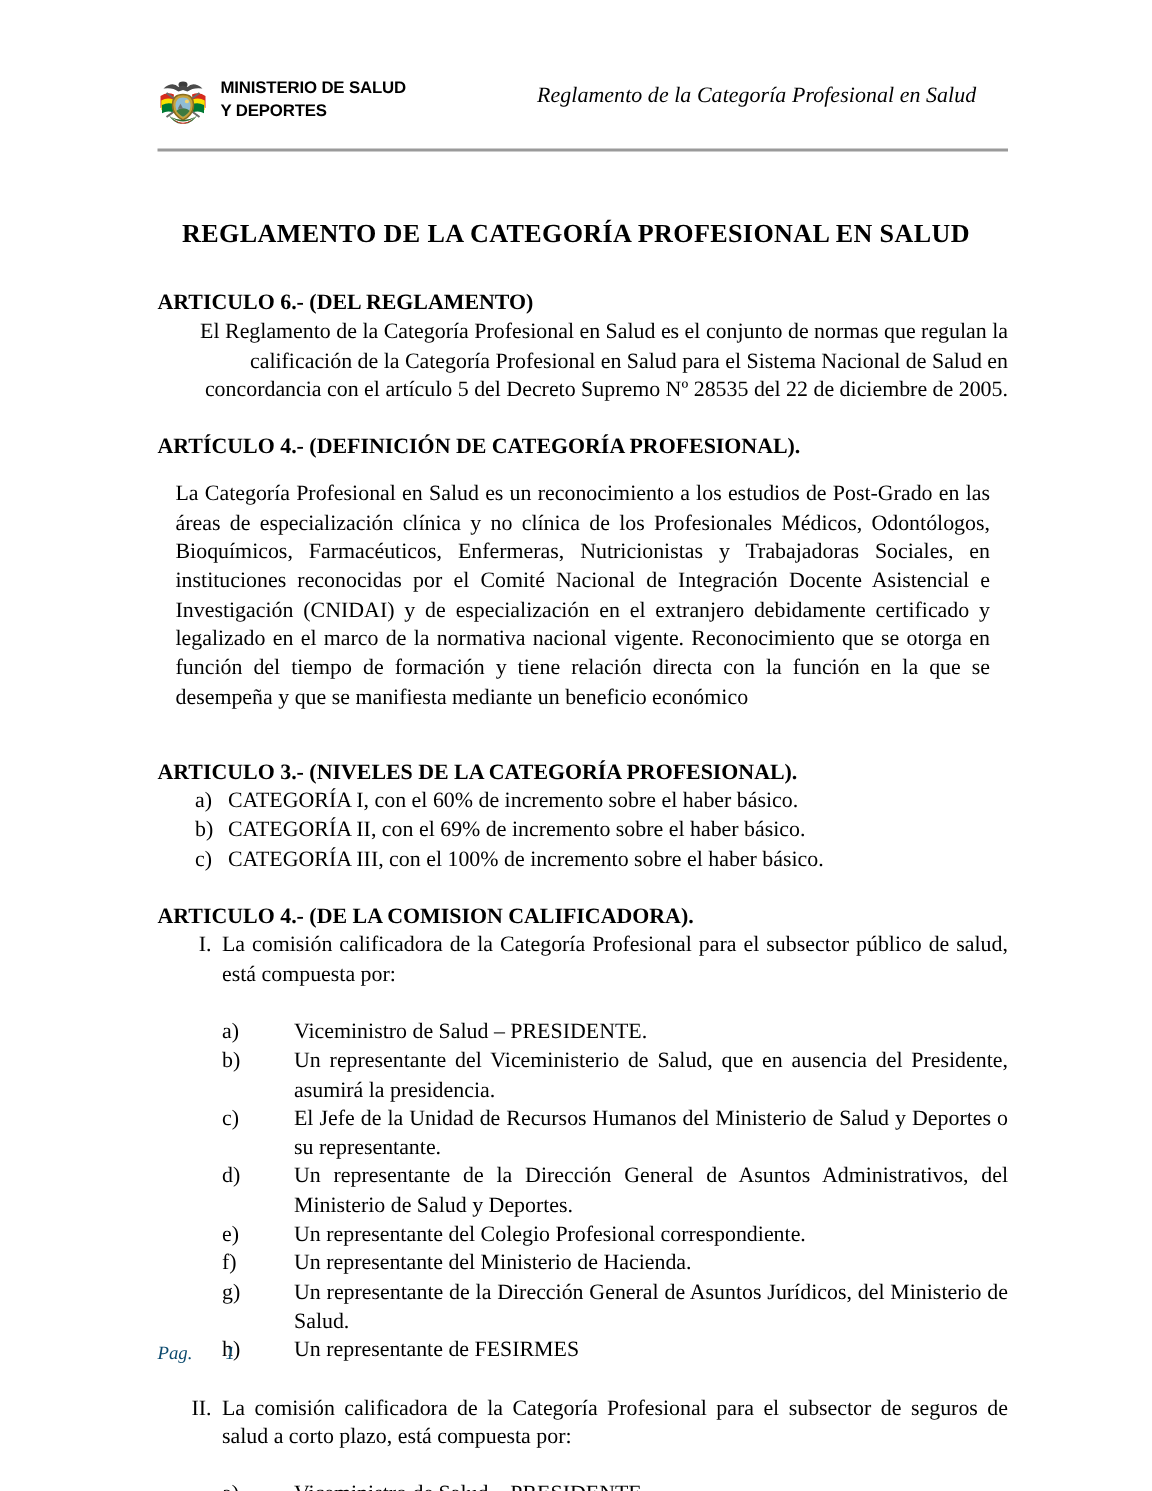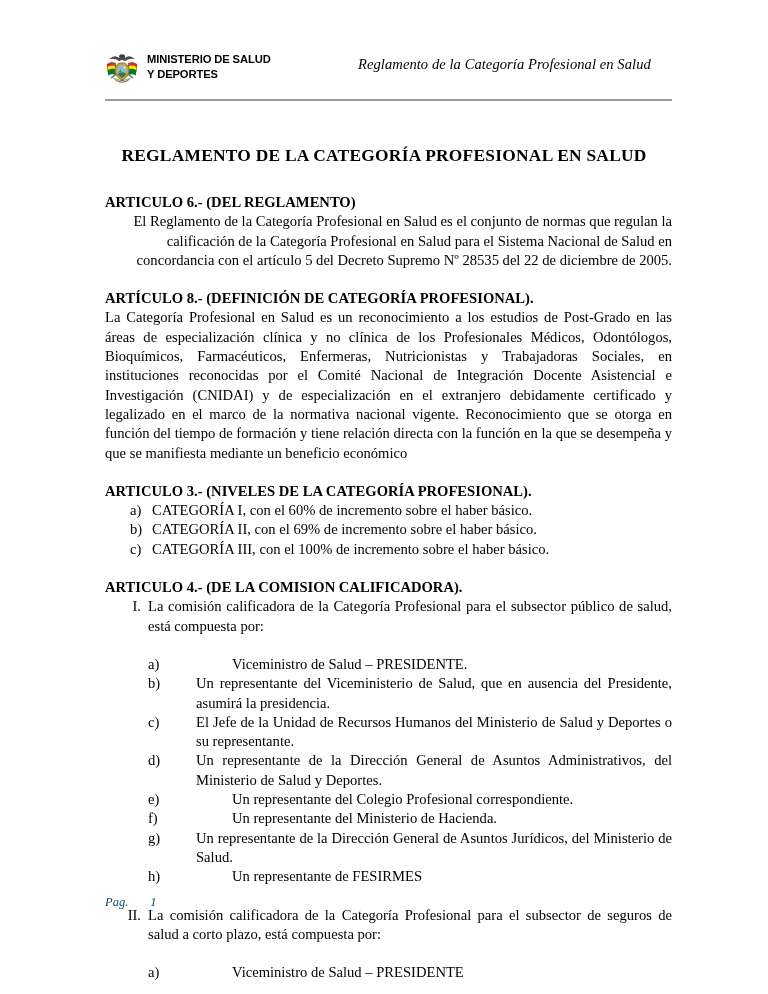--- a/index.html
+++ b/index.html
@@ -95,21 +95,21 @@
     font-size: 14.6px;
     line-height: 19.3px;
   }
 
   .art-head {
     font-weight: bold;
     margin: 0;
     line-height: 19.3px;
   }
   p.para {
-    margin: 0;
+    margin: 12px;
     text-align: justify;
     text-justify: inter-word;
     line-height: 19.3px;
   }
   p.para-left {
     margin: 0;
     text-align: right;
     line-height: 19.3px;
   }
   .gap-art { height: 19px; }
@@ -171,21 +171,21 @@
     width: 48px;
     flex: 0 0 48px;
     text-align: left;
     box-sizing: border-box;
   }
   .sublist .stx {
     flex: 1 1 auto;
     text-align: justify;
     text-justify: inter-word;
   }
-  .sublist .stx.noj { text-align: left; margin-left: 36px; }
+  .sublist .stx.noj { text-align: left; }
 
   .sub-wrap {
     margin-left: 43px;
     width: 524px;
   }
 
   
   .footer {
     position: absolute;
     left: 105px;
@@ -251,21 +251,21 @@
   <div class="content">
 
     <div>
       <p class="art-head">ARTICULO 6.- (DEL REGLAMENTO)</p>
       <p class="para-left">El Reglamento de la Categoría Profesional en Salud es el conjunto de normas que regulan la calificación de la Categoría Profesional  en Salud para el Sistema Nacional de Salud en concordancia con el artículo 5 del Decreto Supremo Nº 28535 del 22 de diciembre de 2005.</p>
     </div>
 
     <div class="gap-art"></div>
 
     <div>
-      <p class="art-head">ARTÍCULO 8.-  (DEFINICIÓN DE CATEGORÍA PROFESIONAL).</p>
+      <p class="art-head">ARTÍCULO 4.-  (DEFINICIÓN DE CATEGORÍA PROFESIONAL).</p>
       <p class="para">La Categoría Profesional en Salud es un reconocimiento a los estudios de Post-Grado en las áreas de especialización clínica y no clínica de los Profesionales Médicos, Odontólogos, Bioquímicos, Farmacéuticos, Enfermeras, Nutricionistas y Trabajadoras Sociales, en instituciones reconocidas por el Comité Nacional de Integración Docente Asistencial e Investigación (CNIDAI) y de especialización en el extranjero debidamente certificado y legalizado en el marco de la normativa nacional vigente. Reconocimiento que se otorga en función del tiempo de formación y tiene relación directa con la función en la que se desempeña y que se manifiesta mediante un beneficio económico</p>
     </div>
 
     <div class="gap-art"></div>
 
     <div>
       <p class="art-head">ARTICULO 3.- (NIVELES DE LA CATEGORÍA PROFESIONAL).</p>
       <ul class="list-alpha">
         <li>
           <span class="mk">a)</span>

